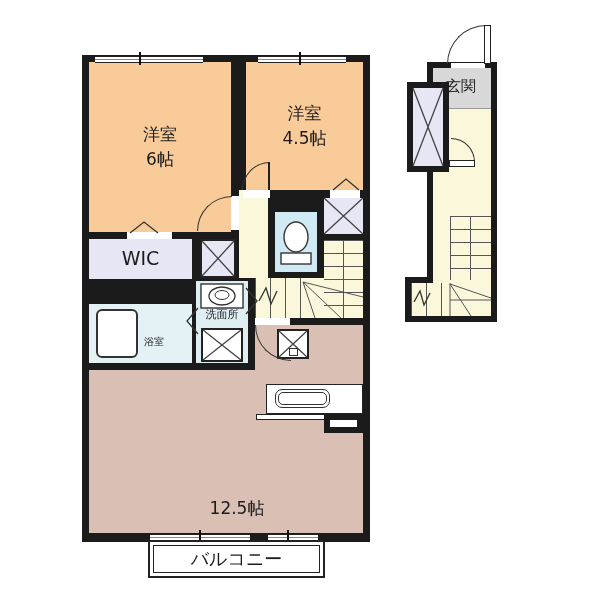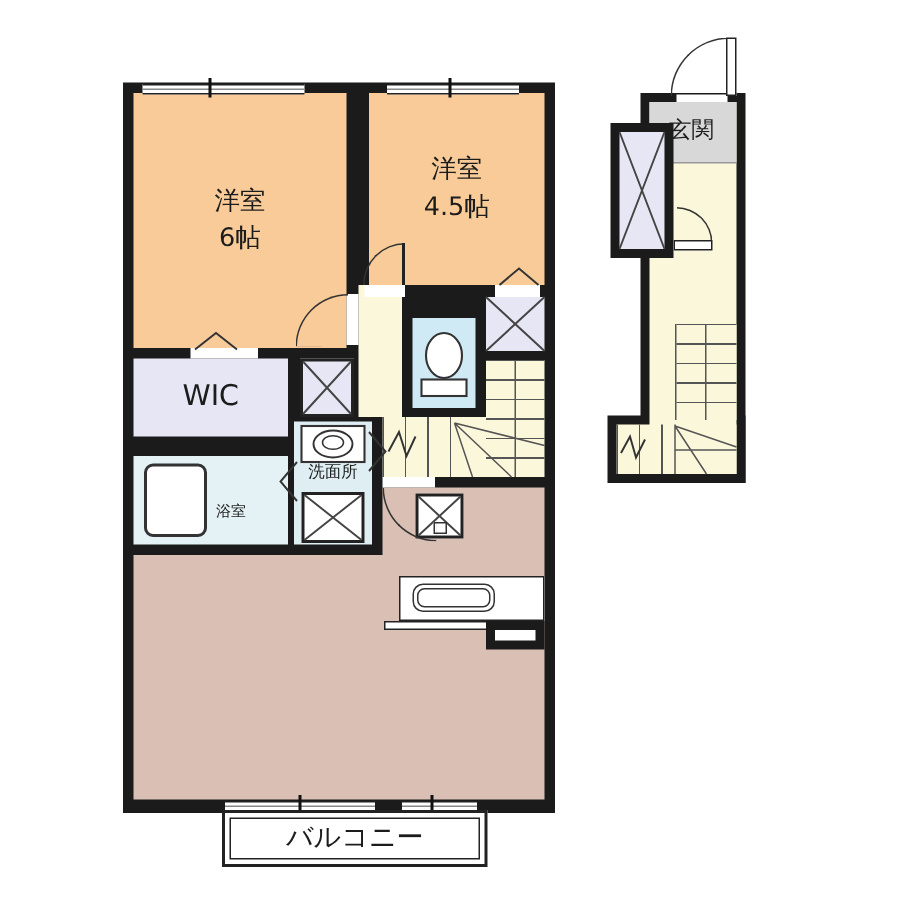--- a/index.html
+++ b/index.html
@@ -41,21 +41,21 @@
 
 <div class="room" style="left:89px;top:62px;width:142px;height:170px;background:var(--c-bedroom);">
   <div class="lbl" style="font-size:17px;"><span>洋室</span><br><span>6帖</span></div>
 </div>
 <div class="room" style="left:246px;top:62px;width:117px;height:128px;background:var(--c-bedroom);">
   <div class="lbl" style="font-size:17px;"><span>洋室</span><br><span>4.5帖</span></div>
 </div>
 
 <div class="room" style="left:239px;top:190px;width:29px;height:88px;background:var(--c-hall);"></div>
 
-<div class="room" style="left:89px;top:239px;width:103px;height:52px;background:var(--c-closet);">
+<div class="room" style="left:89px;top:239px;width:103px;height:40px;background:var(--c-closet);">
   <div class="lbl" style="font-size:19px;">WIC</div>
 </div>
 <div class="room" style="left:89px;top:304px;width:103px;height:59px;background:var(--c-bathroom);"></div>
 <div class="abs" style="left:96px;top:309px;width:42px;height:49px;background:#fff;border:2px solid #333;border-radius:6px;box-sizing:border-box;"></div>
 <div class="abs lbl" style="left:144px;top:335px;font-size:10px;">浴室</div>
 
 <div class="room" style="left:196px;top:281px;width:52px;height:82px;background:var(--c-washroom);"></div>
 
 <svg class="icon-svg" style="left:200px;top:283px;" width="44" height="26" viewBox="0 0 44 26">
   <rect x="1" y="1" width="42" height="24" fill="#fff" stroke="#333" stroke-width="1.4"></rect>
@@ -96,20 +96,21 @@
 <svg class="icon-svg" style="left:255px;top:278px;" width="108" height="40" viewBox="0 0 108 40">
   <path d="M48 4 L108 19 M48 4 L86 40 M48 4 L60 40" stroke="#555" stroke-width="1" fill="none"></path>
 </svg>
 <svg class="icon-svg" style="left:258px;top:285px;" width="20" height="22" viewBox="0 0 20 22">
   <polyline points="1,16 8,3 13,19 19,6" fill="none" stroke="#333" stroke-width="1.3"></polyline>
 </svg>
 
 <div class="abs" style="left:255px;top:325px;width:108px;height:45px;background:var(--c-ldk);"></div>
 <div class="abs" style="left:89px;top:370px;width:274px;height:163px;background:var(--c-ldk);"></div>
 <div class="abs lbl" style="left:167px;top:450px;width:140px;text-align:center;">
+  <div style="font-size:17px;">12.5帖</div>
 </div>
 
 <div class="xbox white" style="left:277px;top:329px;width:32px;height:30px;">
   <svg viewBox="0 0 100 100" preserveAspectRatio="none">
       <path d="M0 0 L100 100 M100 0 L0 100" stroke="#444" fill="none" vector-effect="non-scaling-stroke" stroke-width="1.3"></path>
     </svg>
   <div style="position:absolute;left:50%;bottom:1px;width:7px;height:6px;margin-left:-4px;background:#fff;border:1px solid #333;"></div>
 </div>
 
 <div class="abs" style="left:266px;top:384px;width:97px;height:30px;background:#fff;border:1.6px solid #222;box-sizing:border-box;">

